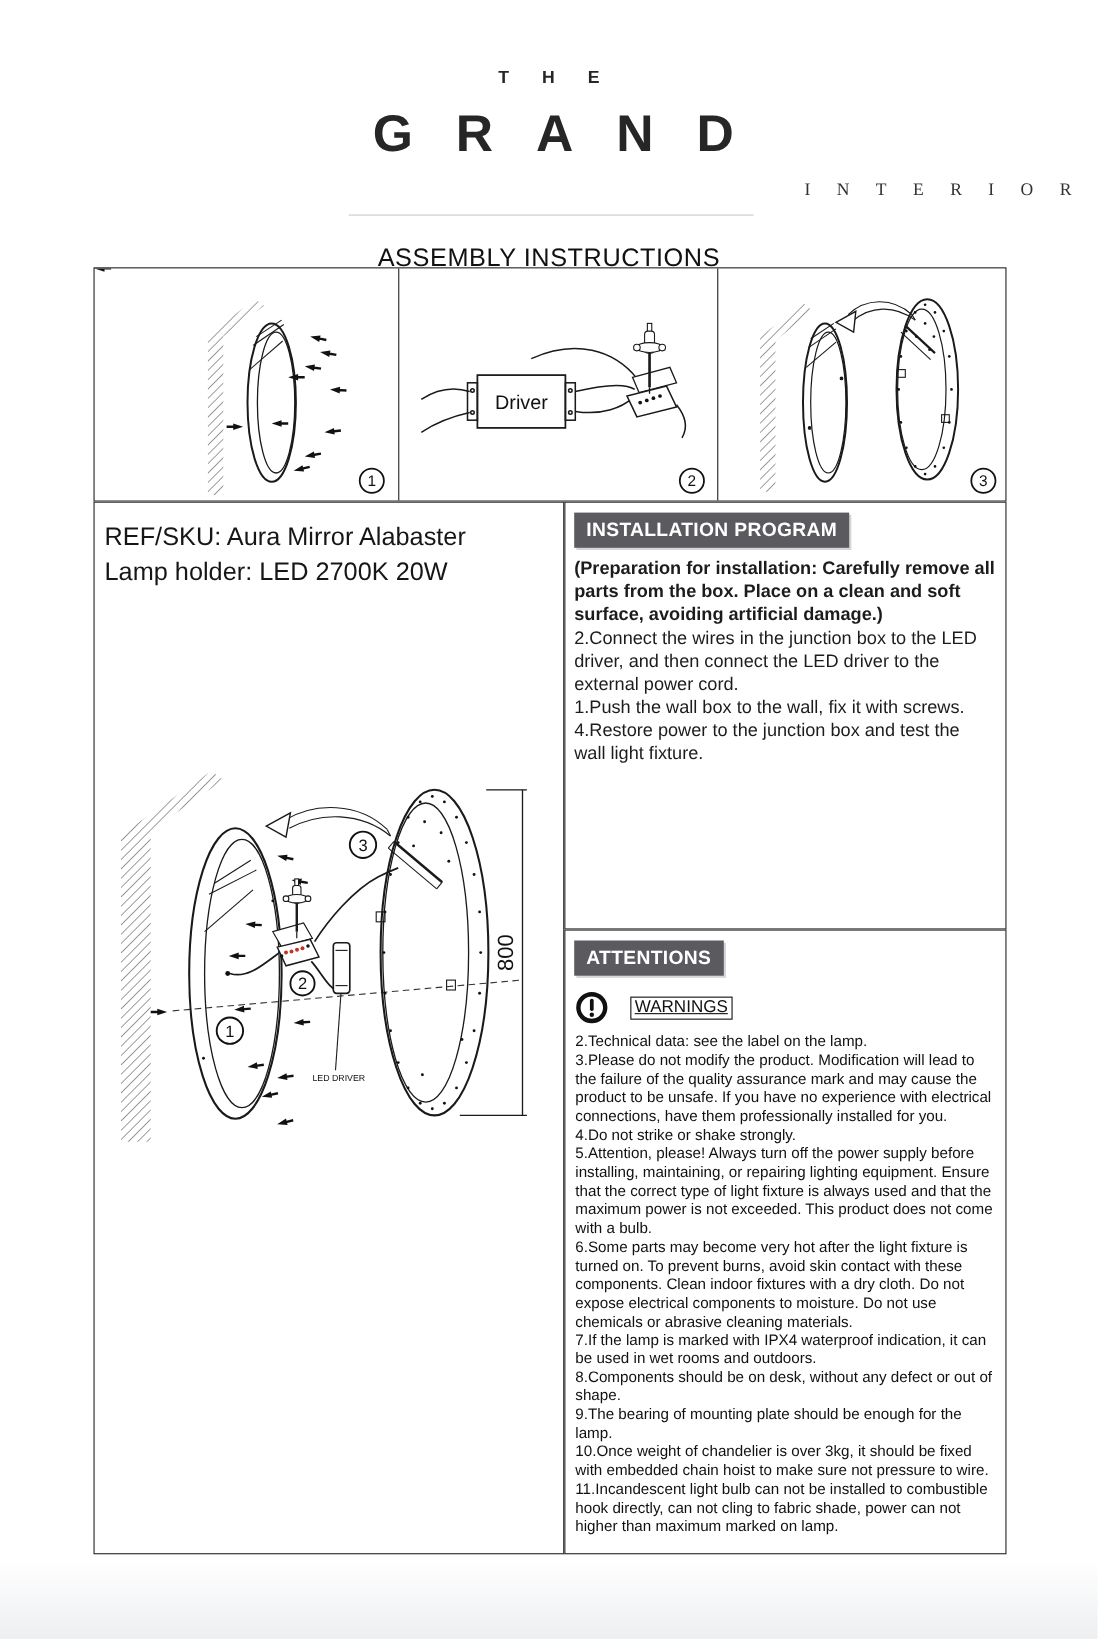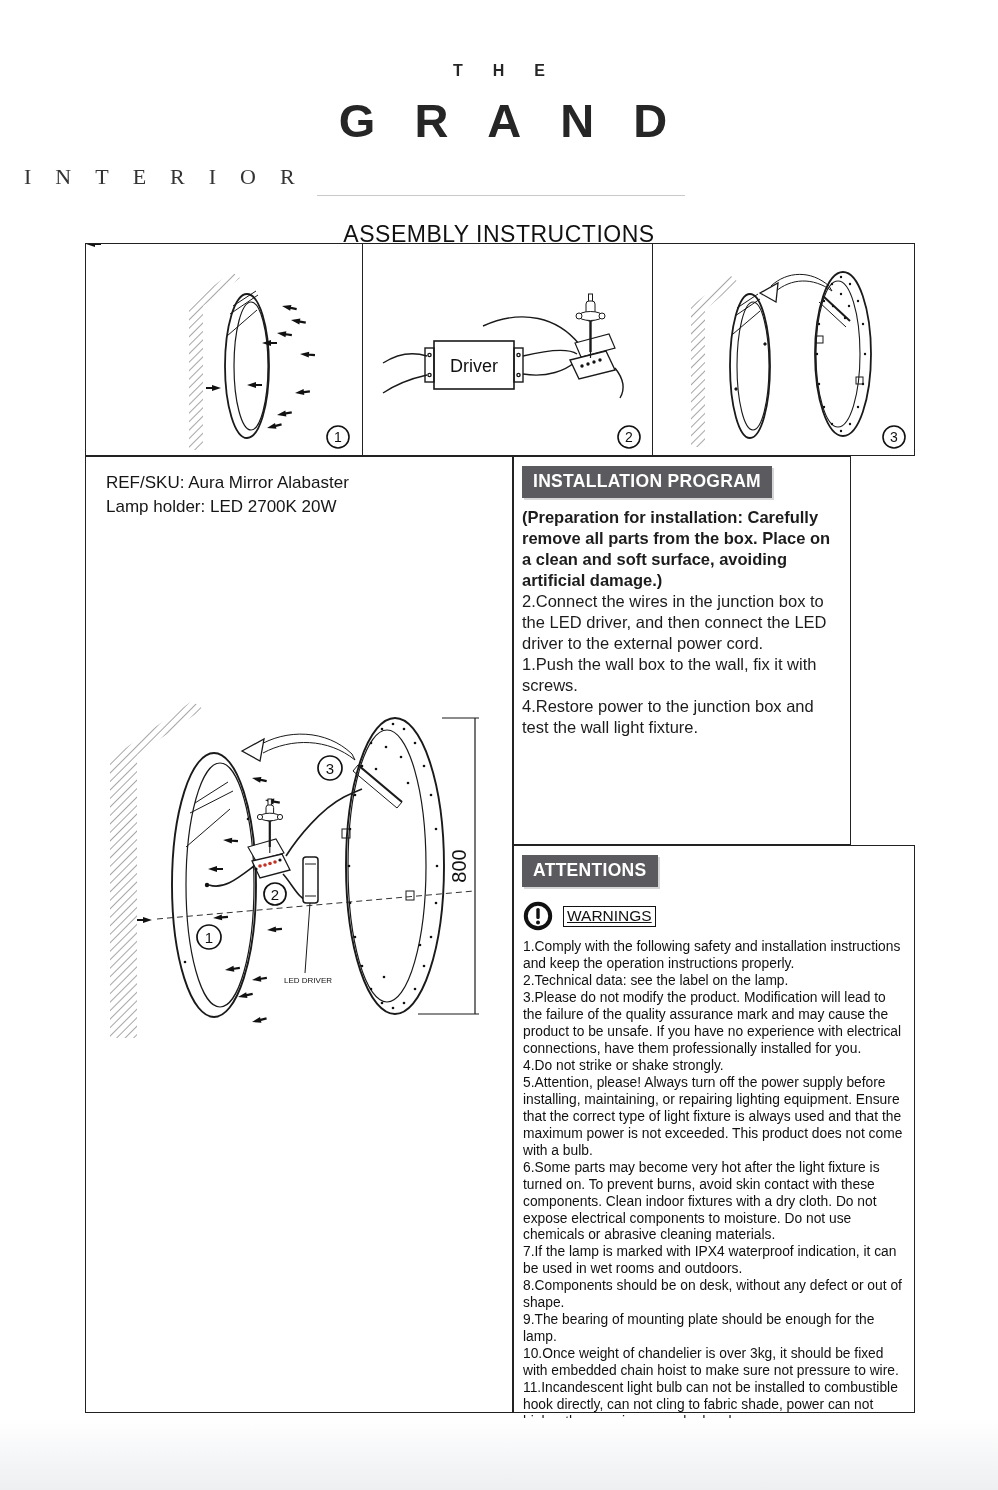--- a/index.html
+++ b/index.html
@@ -3,41 +3,41 @@
 <meta charset="utf-8">
 <style>
   html,body{margin:0;padding:0;background:#fff;}
   .page{position:relative;width:998px;height:1490px;background:#fff;overflow:hidden;
         font-family:"Liberation Sans",sans-serif;color:#1c1c1c;}
   
   .brand-the{position:absolute;top:62px;left:0;width:100%;text-align:center;
              font-size:16px;font-weight:bold;letter-spacing:30px;padding-left:30px;box-sizing:border-box;color:#262626;}
   .brand-grand{position:absolute;top:93px;left:4px;width:100%;text-align:center;
              font-size:47px;font-weight:bold;letter-spacing:39px;padding-left:39px;box-sizing:border-box;color:#262626;}
-  .brand-interior{position:absolute;top:164px;left:0;width:100%;text-align:left;
-             font-family:"Liberation Serif",serif;font-size:22px;letter-spacing:24px;padding-left:24px;box-sizing:border-box;color:#333;}
+  .brand-interior{position:absolute;top:164px;left:0;width:100%;text-align:right;
+             font-family:"Liberation Serif",serif;font-size:16px;letter-spacing:24px;padding-left:12px;box-sizing:border-box;color:#333;}
   .brand-rule{position:absolute;top:195px;left:317px;width:368px;height:1px;background:#c9c9c9;}
   .doc-title{position:absolute;top:201px;left:0;width:100%;text-align:center;
              font-size:23px;letter-spacing:.5px;color:#111;margin-top:20px;}
   
   .frame{position:absolute;border:1.6px solid #222;box-sizing:border-box;background:#fff;}
   .panels{left:85px;top:243px;width:830px;height:213px;display:flex;}
   .panel{position:relative;height:100%;border-right:1.6px solid #222;box-sizing:border-box;}
   .panel:last-child{border-right:none;}
   .p1{width:278px;} .p2{width:290px;} .p3{width:262px;}
   .left-cell{left:85px;top:456px;width:428px;height:957px;}
-  .ref-block{position:absolute;top:14px;left:20px;font-size:17px;line-height:1.4;color:#161616;}
-  .inst-box{left:513px;top:456px;width:338px;height:389px;}
+  .ref-block{position:absolute;top:14px;left:9px;font-size:23px;line-height:1.4;color:#161616;}
+  .inst-box{left:513px;top:456px;width:402px;height:389px;}
   .att-box{left:513px;top:845px;width:402px;height:568px;}
   .bar{display:inline-block;background:#5b5b5f;color:#fff;font-weight:bold;font-size:17.5px;
        padding:5px 11px 6px 11px;margin:9px 0 0 8px;letter-spacing:.3px;box-shadow:2px 2px 0 rgba(90,90,95,.25);}
   .inst-text{padding:9px 9px 0 8px;font-size:16.5px;line-height:1.27;}
   .inst-text p{margin:0;}
   .prep{font-weight:bold;}
-  .warn-row{display:flex;align-items:center;gap:10px;margin:14px 0 0 9px;}
+  .warn-row{display:flex;align-items:center;gap:20px;margin:14px 0 0 9px;}
   .warn-label{font-size:15.5px;border:1.8px solid #111;padding:0 3px 1px 3px;text-decoration:underline;font-weight:normal;color:#111;}
   .att-list{padding:8px 10px 0 9px;font-size:13.8px;line-height:1.23;color:#111;}
   .att-list p{margin:0;}
   svg{display:block;}
   .footer-fade{position:absolute;left:0;bottom:0;width:100%;height:72px;
                background:linear-gradient(to bottom,#ffffff,#edeff1);}
   text{font-family:"Liberation Sans",sans-serif;}
 </style>
 </head>
 <body>
@@ -360,21 +360,20 @@
     <div class="bar">ATTENTIONS</div>
     <div class="warn-row">
       <svg width="30" height="30" viewBox="0 0 30 30">
         <circle cx="15" cy="15" r="12.2" fill="none" stroke="#111" stroke-width="4"></circle>
         <rect x="13.3" y="7" width="3.4" height="11" rx="1.6" fill="#111"></rect>
         <circle cx="15" cy="21.5" r="2" fill="#111"></circle>
       </svg>
       <span class="warn-label">WARNINGS</span>
     </div>
     <div class="att-list">
-      <p>1.Comply with the following safety and installation instructions and keep the operation instructions properly.</p>
       <p>2.Technical data: see the label on the lamp.</p>
       <p>3.Please do not modify the product. Modification will lead to the failure of the quality assurance mark and may cause the product to be unsafe. If you have no experience with electrical connections, have them professionally installed for you.</p>
       <p>4.Do not strike or shake strongly.</p>
       <p>5.Attention, please! Always turn off the power supply before installing, maintaining, or repairing lighting equipment. Ensure that the correct type of light fixture is always used and that the maximum power is not exceeded. This product does not come with a bulb.</p>
       <p>6.Some parts may become very hot after the light fixture is turned on. To prevent burns, avoid skin contact with these components. Clean indoor fixtures with a dry cloth. Do not expose electrical components to moisture. Do not use chemicals or abrasive cleaning materials.</p>
       <p>7.If the lamp is marked with IPX4 waterproof indication, it can be used in wet rooms and outdoors.</p>
       <p>8.Components should be on desk, without any defect or out of shape.</p>
       <p>9.The bearing of mounting plate should be enough for the lamp.</p>
       <p>10.Once weight of chandelier is over 3kg, it should be fixed with embedded chain hoist to make sure not pressure to wire.</p>
       <p>11.Incandescent light bulb can not be installed to combustible hook directly, can not cling to fabric shade, power can not higher than maximum marked on lamp.</p>

